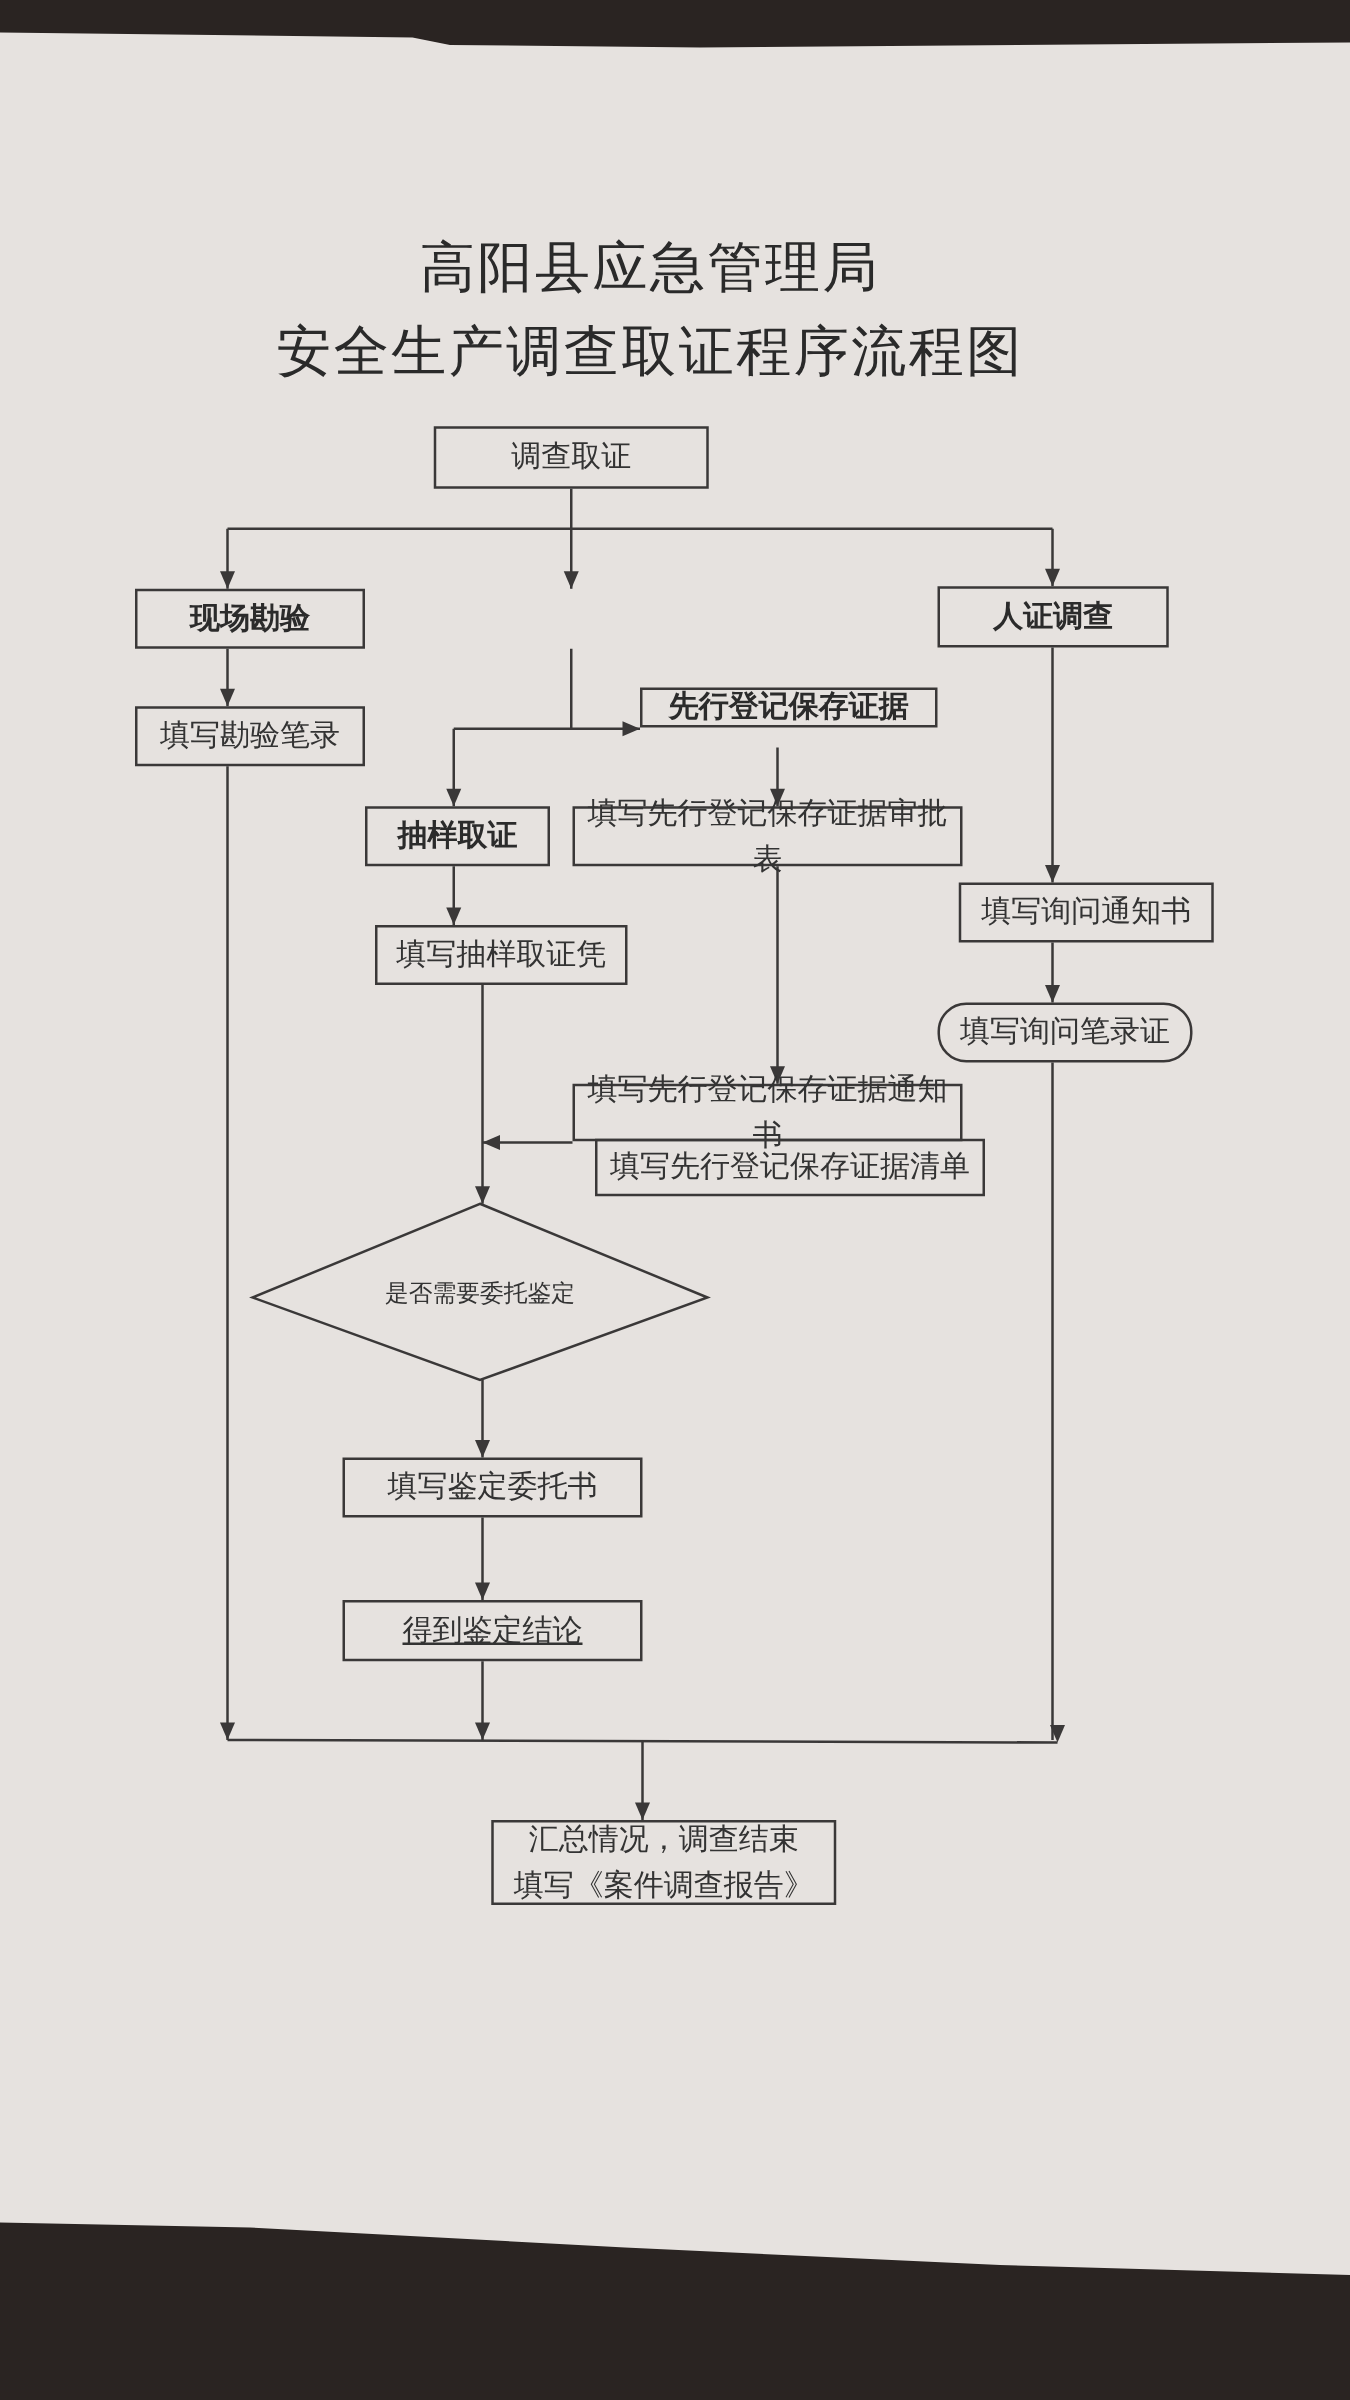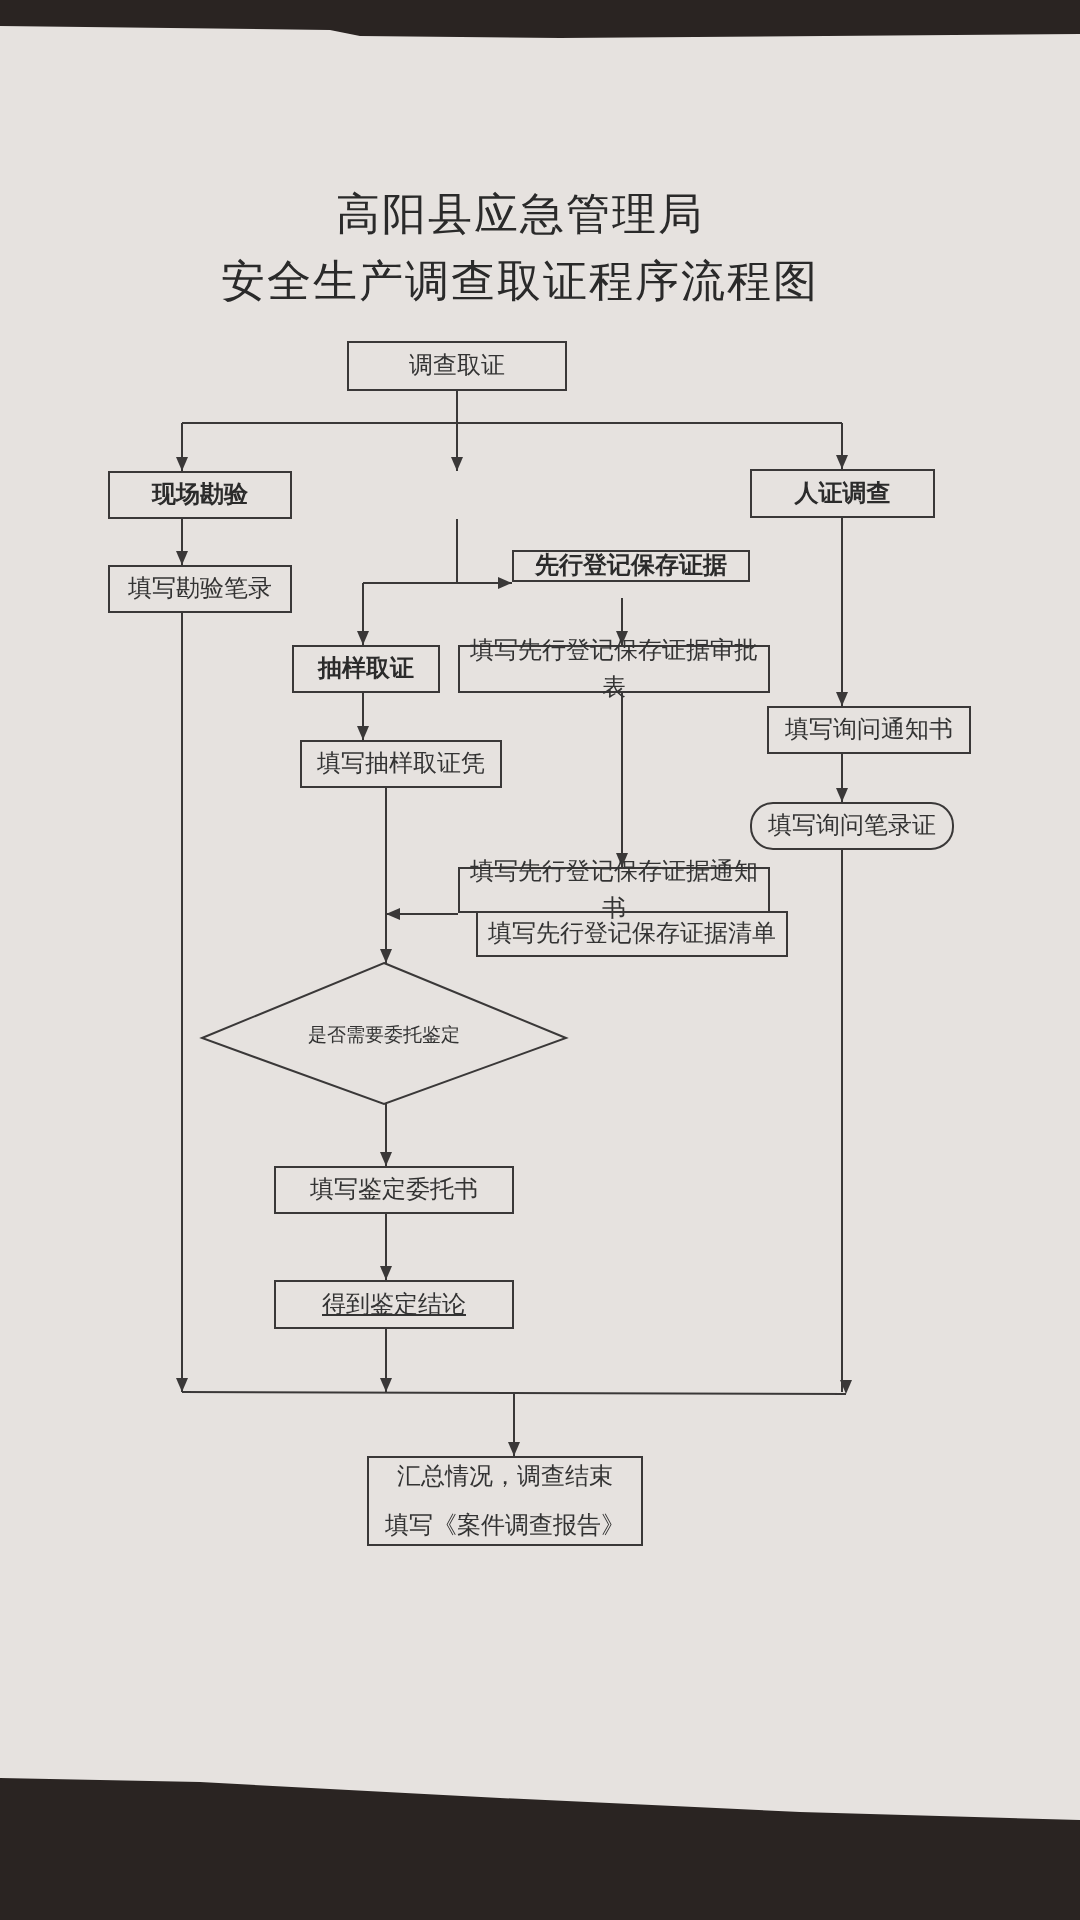--- a/index.html
+++ b/index.html
@@ -110,17 +110,17 @@
   <div class="box" style="left:750px;top:802px;width:204px;height:48px;border-radius:23px;">填写询问笔录证</div>
 
   <div class="box" style="left:458px;top:867px;width:312px;height:46px;">填写先行登记保存证据通知书</div>
   <div class="box" style="left:476px;top:911px;width:312px;height:46px;">填写先行登记保存证据清单</div>
 
   <div class="diamond-label" style="left:202px;top:1010px;width:364px;height:50px;">是否需要委托鉴定</div>
 
   <div class="box" style="left:274px;top:1166px;width:240px;height:48px;">填写鉴定委托书</div>
   <div class="box" style="left:274px;top:1280px;width:240px;height:49px;text-decoration:underline;">得到鉴定结论</div>
 
-  <div class="box" style="left:367px;top:1456px;width:276px;height:90px;flex-direction:column;justify-content:space-between;">
+  <div class="box" style="left:393px;top:1456px;width:276px;height:68px;flex-direction:column;">
     <span>汇总情况，调查结束</span>
     <span>填写《案件调查报告》</span>
   </div>
 </div>
 
 </body></html>

